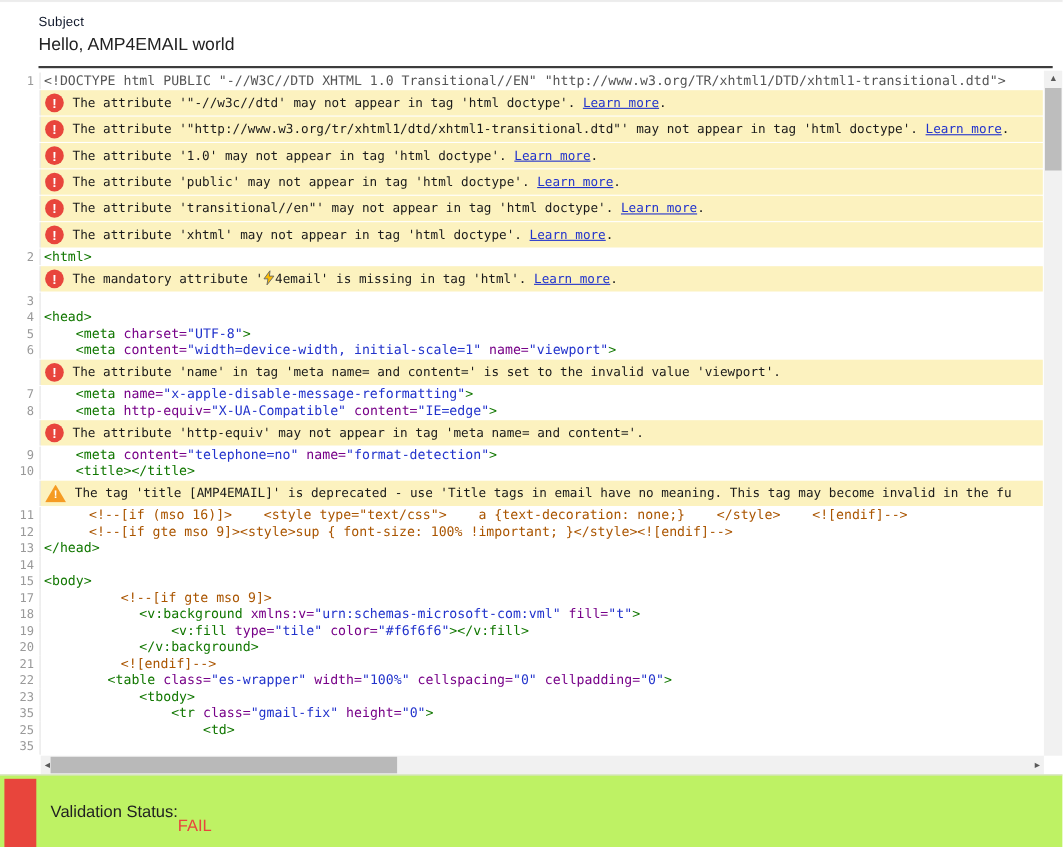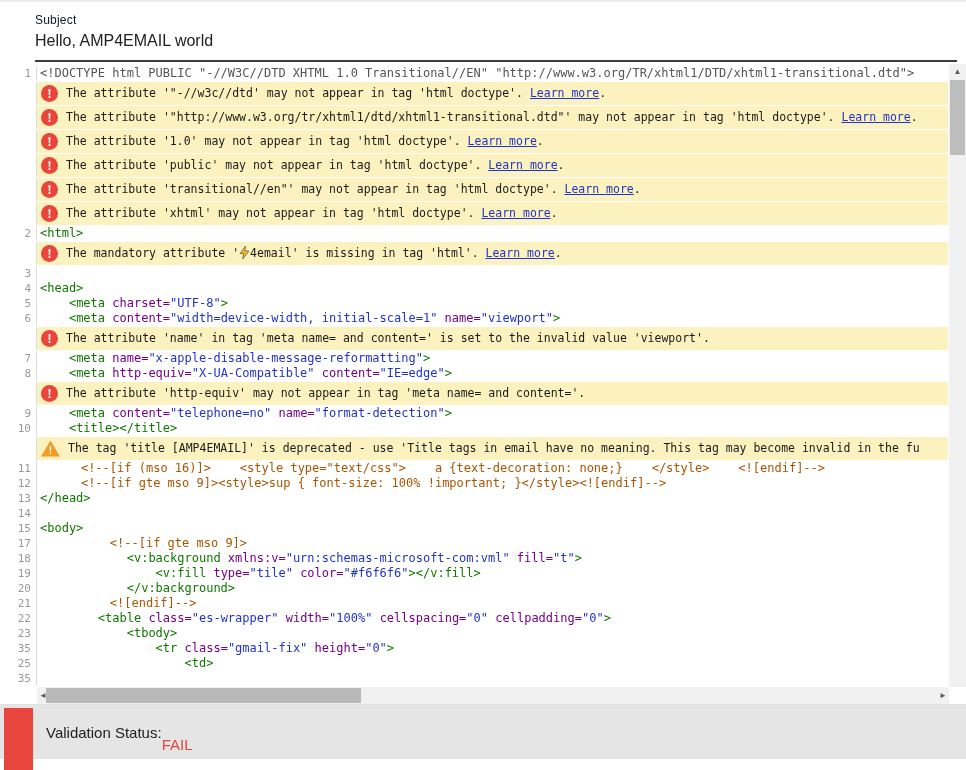--- a/index.html
+++ b/index.html
@@ -57,22 +57,22 @@
   .hscroll { position:absolute; bottom:0; left:37px; right:17px; height:17px;
     background:#f1f1f1; }
   .harrow { position:absolute; top:0; bottom:0; width:12px; display:flex;
     align-items:center; justify-content:center; color:#5a5a5a; font-size:8px; }
   .harrow.left { left:0; }
   .harrow.right { right:0; }
   .hthumb { position:absolute; left:9px; top:1px; bottom:1px; width:315px;
     background:#b9b9b9; }
 
   
-  .statusbar { position:relative; height:55px; border-top:1px solid #e0e0e0;
-    background:#e5e5e5; display:flex; align-items:center; padding-left:46px;
+  .statusbar { position:relative; height:67px; border-top:1px solid #e0e0e0;
+    background:#bef264; display:flex; align-items:center; padding-left:46px;
     font-size:15px; color:#212121;text-align:right; }
   .status-flag { position:absolute; left:4px; top:3px; width:29px; height:62px;
     background:var(--error_red,#e8453c); }
   .status-value { color:var(--error_red,#e8453c);margin-top:24px; }
 </style>
 </head>
 <body>
 
 <div class="subject">
   <div class="subject-label">Subject</div>

